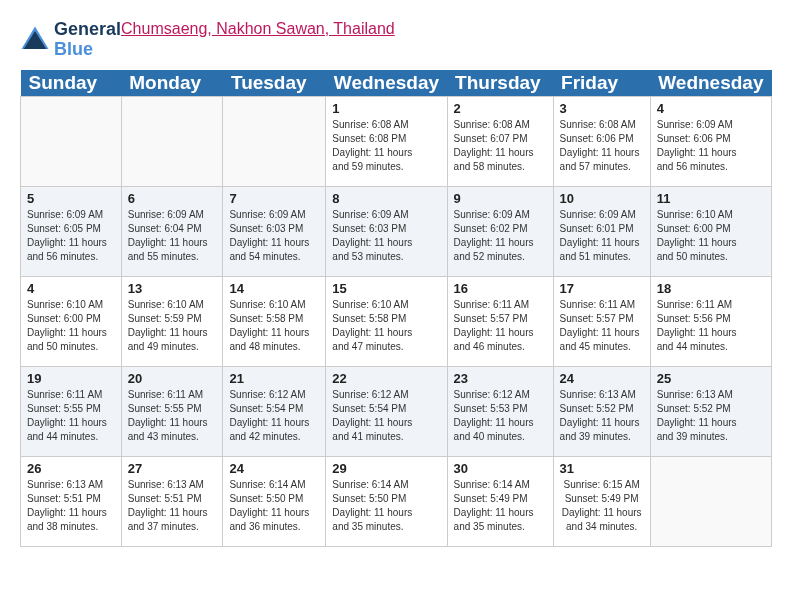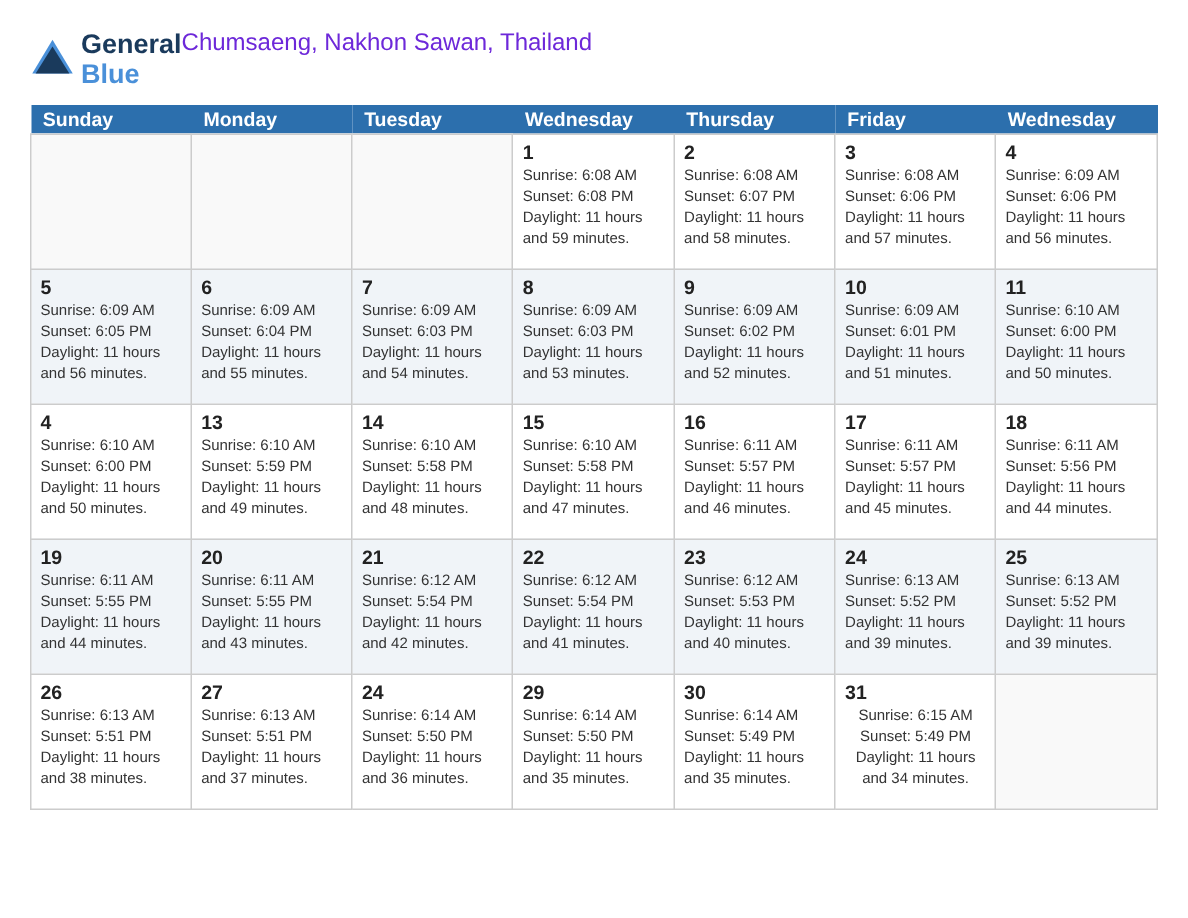--- a/index.html
+++ b/index.html
@@ -37,33 +37,34 @@
     .title-area {
       text-align: right;
     }
     .month-title {
       font-size: 36px;
       font-weight: bold;
       color: #1a3a5c;
     }
     .location {
       font-size: 16px;
-      color: #6d28d9;
+      color: #be185d;
+      text-decoration: underline;
     }
     .calendar {
       width: 100%;
       border-collapse: collapse;
       font-size: 11px;
     }
     .calendar th {
       background-color: #2c6fad;
       color: white;
       text-align: left;
       padding: 2px 8px;
-      font-size: 13px;
+      font-size: 19px;
       font-weight: bold;
     }
     .calendar td {
       border: 1px solid #ccc;
       vertical-align: top;
       padding: 4px 6px;
       width: 108px;
       min-height: 80px;
       height: 90px;
     }

